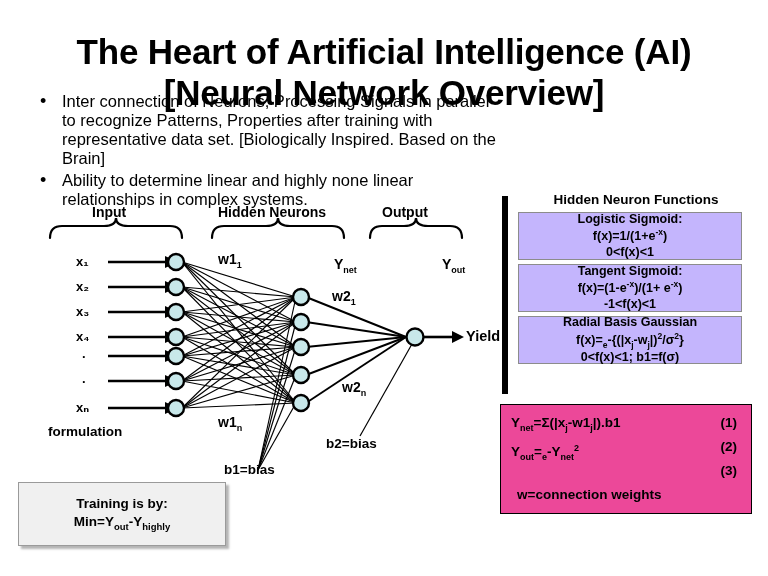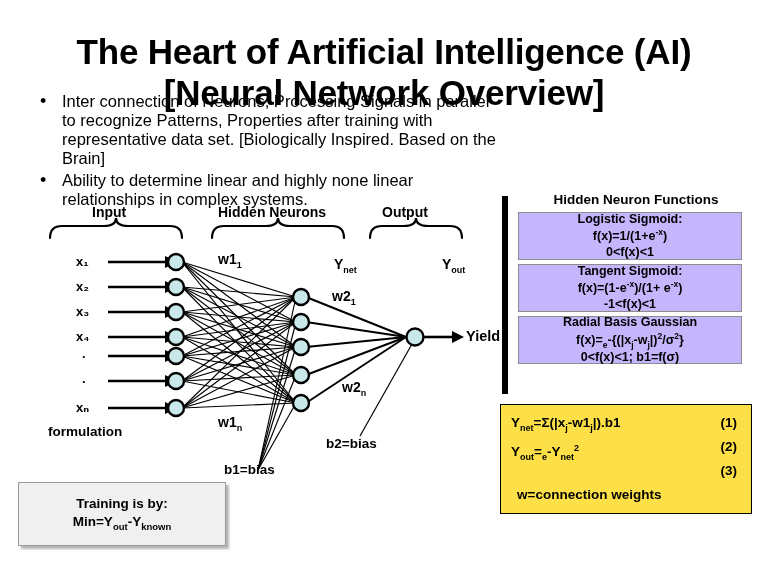--- a/index.html
+++ b/index.html
@@ -55,21 +55,21 @@
     display:flex;flex-direction:column;align-items:center;justify-content:center;
   }
   .fnbox sub{font-size:8.5px;}
   .fnbox sup{font-size:8.5px;}
   #fn0{top:20px;height:46px;}
   #fn1{top:72px;height:46px;}
   #fn2{top:124px;height:46px;}
 
   #eqbox{
     position:absolute;left:2px;top:212px;width:252px;height:110px;
-    border:1.8px solid #000;background:#fde047;box-sizing:border-box;padding:8px 0 0 10px;
+    border:1.8px solid #000;background:#ec4899;box-sizing:border-box;padding:8px 0 0 10px;
   }
   .eqrow{position:relative;font-weight:bold;font-size:13.5px;height:24px;line-height:20px;white-space:nowrap;}
   .eqrow sub{font-size:9px;}
   .eqrow sup{font-size:9px;}
   .eqnum{position:absolute;right:14px;top:0;}
   #eqlast{font-weight:bold;font-size:13.5px;padding-left:6px;line-height:20px;}
 </style>
 </head>
 <body>
 
@@ -246,21 +246,21 @@
 
     <div class="dlabel" style="left:466px;top:132px;font-size:14.5px;">Yield</div>
 
     <div class="dlabel" style="left:224px;top:266px;font-size:13.5px;">b1=bias</div>
     <div class="dlabel" style="left:326px;top:240px;font-size:13.5px;">b2=bias</div>
   </div>
 
   <div id="trainbox">
     <div>Training is by:</div>
     <div>
-      <span>Min=Y</span><sub>out</sub><span>-Y</span><sub>known</sub>
+      <span>Min=Y</span><sub>out</sub><span>-Y</span><sub>highly</sub>
     </div>
   </div>
 
   <div id="rightpanel">
     <div id="blackbar"></div>
     <div id="hnf-title">Hidden Neuron Functions</div>
 
     <div class="fnbox" id="fn0">
       <div>Logistic Sigmoid:</div>
       <div>f(x)=1/(1+e<sup>-x</sup>)</div>

